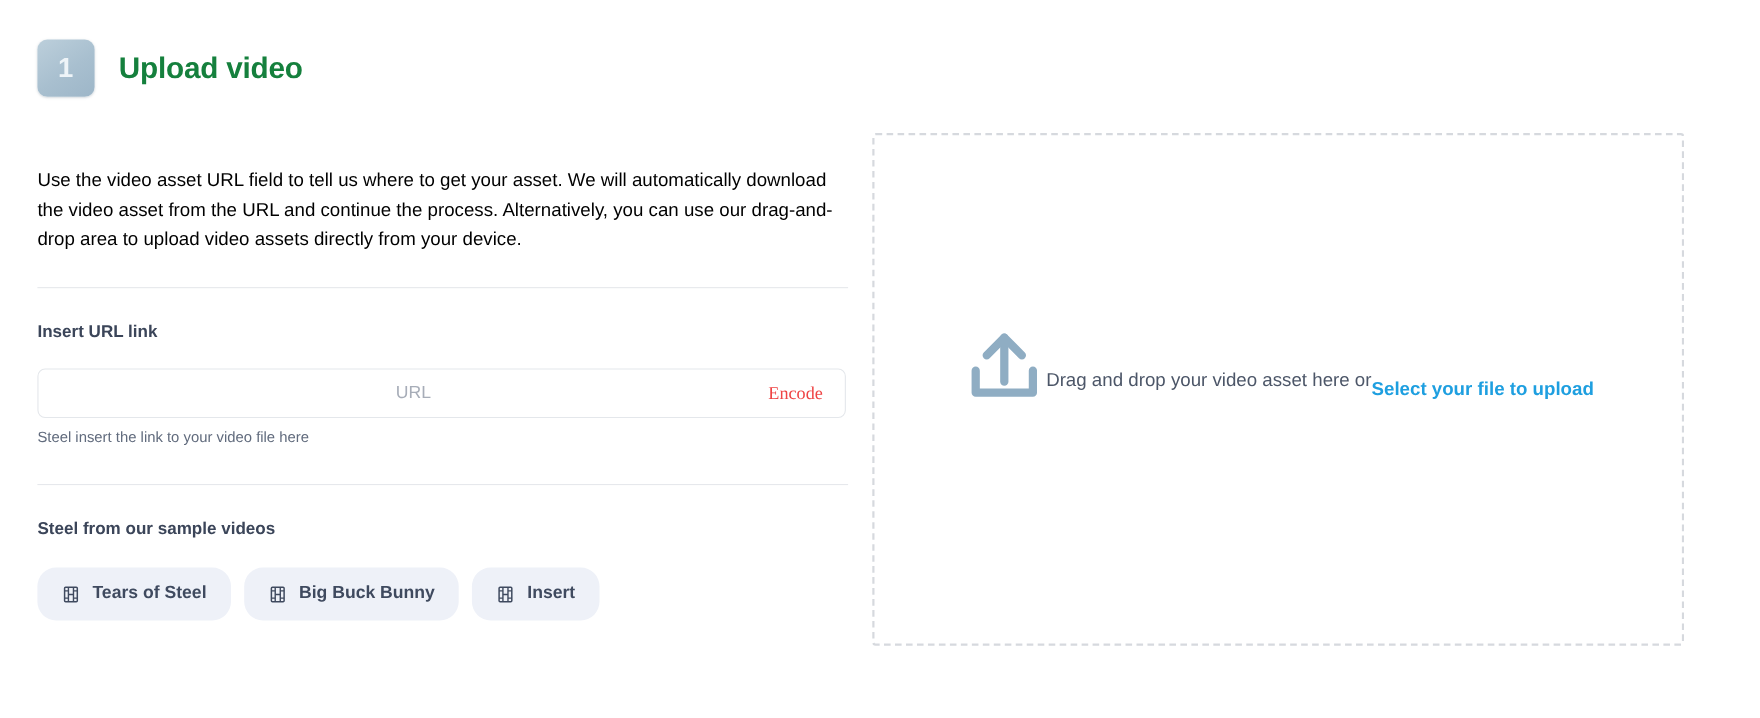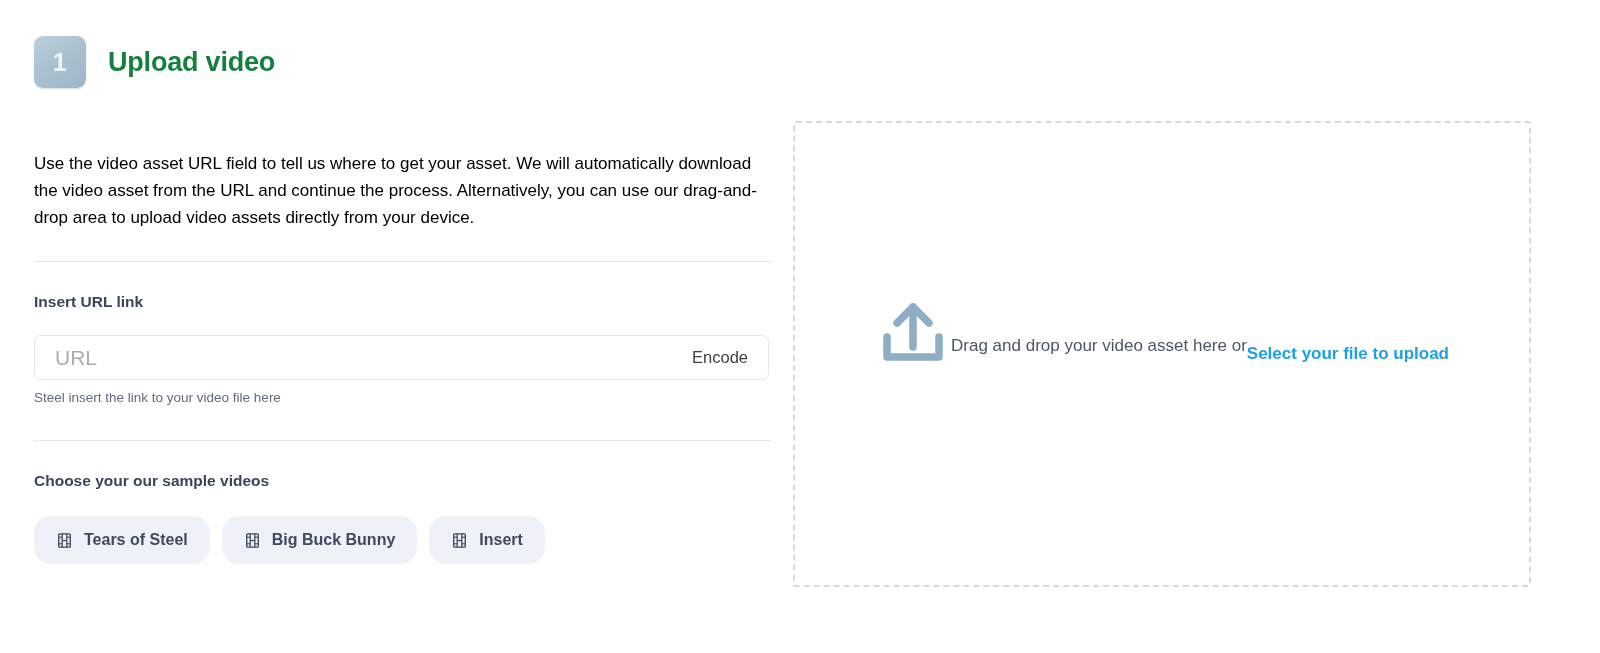--- a/index.html
+++ b/index.html
@@ -86,33 +86,35 @@
     background: #ffffff;
     display: flex;
     align-items: center;
     padding: 0 20px 0 18px;
   }
   .url-input {
     flex: 1;
     border: none;
     outline: none;
     font-family: "Liberation Sans", sans-serif;
-    font-size: 21px;
+    font-size: 16px;
     color: #701a75;
     background: transparent;
     height: 100%;
+    text-align: center;
   }
   .url-input::placeholder { color: #a7adb8; }
   .encode-link {
     font-size: 16.5px;
-    color: #404040;
+    color: #ef4444;
     font-weight: 400;
     cursor: default;
     white-space: nowrap;
     user-select: none;
+    font-family: Liberation Serif, serif;
   }
   .help-text {
     margin-top: 10px;
     font-size: 13.5px;
     color: #616b7d;
   }
 
   .section-label {
     font-size: 15.5px;
     font-weight: 700;
@@ -192,21 +194,21 @@
 
   <div class="url-field">
     <input class="url-input" type="text" placeholder="URL" style="">
     <span class="encode-link">Encode</span>
   </div>
 
   <div class="help-text">Steel insert the link to your video file here</div>
 
   <div class="divider d2"></div>
 
-  <div class="section-label">Choose your our sample videos</div>
+  <div class="section-label">Steel from our sample videos</div>
 
   <div class="chips">
 
     <div class="chip">
       <span>
         <svg class="film-icon" width="17" height="17" viewBox="0 0 20 20" fill="none">
           <rect x="3.2" y="2.2" width="13.6" height="15.6" rx="1.1" stroke="#3f4a5f" stroke-width="1.6"></rect>
           <line x1="7.3" y1="2.2" x2="7.3" y2="17.8" stroke="#3f4a5f" stroke-width="1.5"></line>
           <line x1="12.7" y1="2.2" x2="12.7" y2="17.8" stroke="#3f4a5f" stroke-width="1.5"></line>
           <line x1="7.3" y1="10" x2="12.7" y2="10" stroke="#3f4a5f" stroke-width="1.5"></line>

